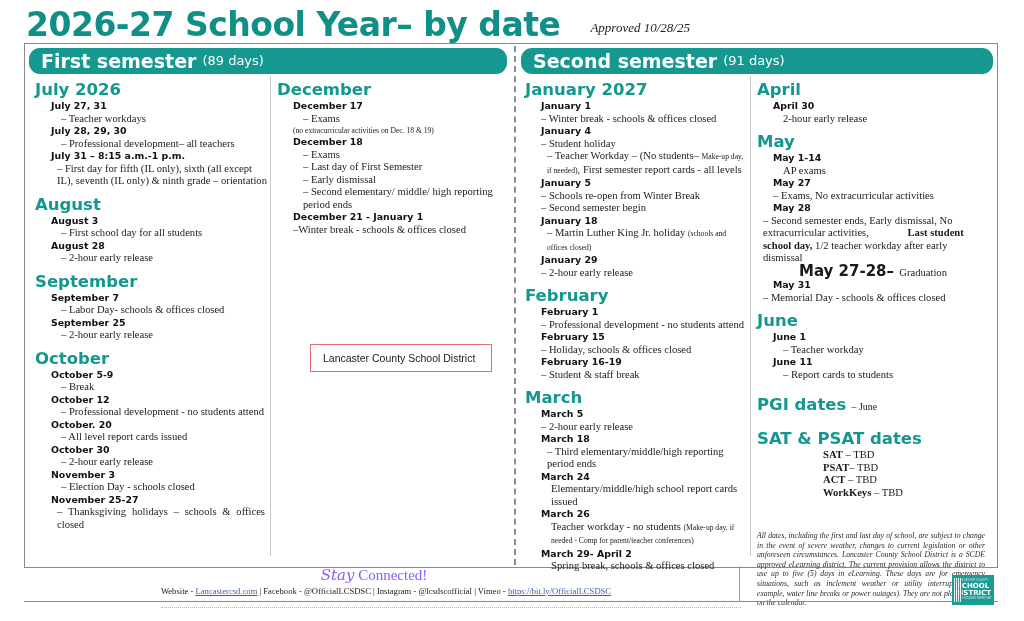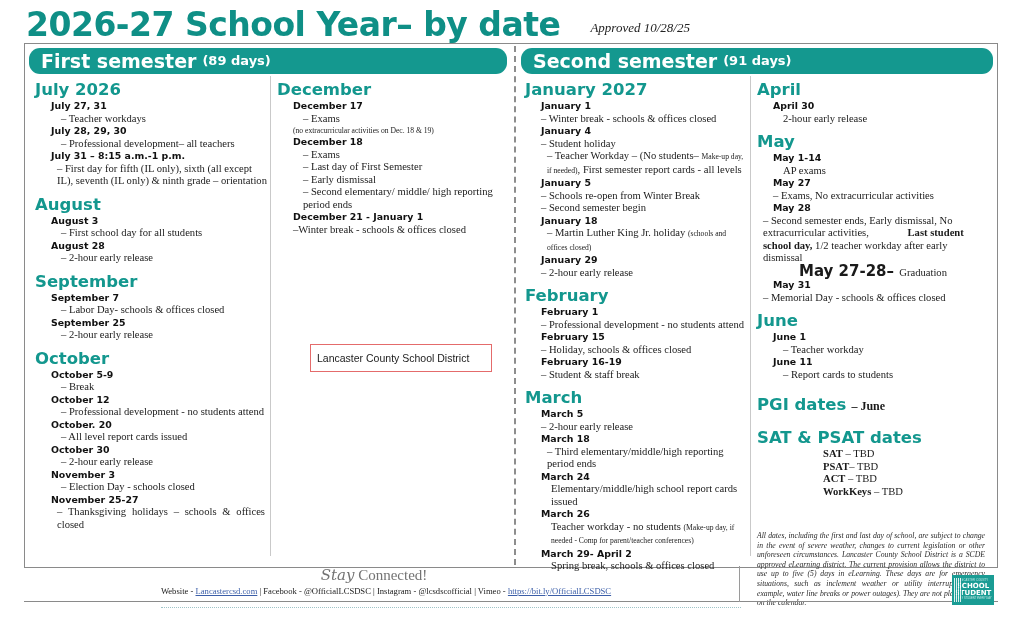--- a/index.html
+++ b/index.html
@@ -80,21 +80,21 @@
     border-radius: 11px;
   }
   .sem-name {
     font-family: "DejaVu Sans", sans-serif;
     font-weight: bold;
     font-size: 19px;
     line-height: 19px;
   }
   .sem-days {
     font-family: "DejaVu Sans", sans-serif;
-    font-weight: bold;
+    font-weight: normal;
     font-size: 13px;
     line-height: 13px;
     padding-bottom: 1px;
   }
 
   
   .col {
     position: absolute;
     top: 36px;
   }
@@ -143,21 +143,21 @@
   .tiny { font-size: 7.6px; }
   .b { font-weight: bold; margin-left: 36px; }
 
   
   .district-box {
     position: absolute;
     left: 285px; top: 300px;
     width: 182px; height: 28px;
     border: 1px solid #e46b6b;
     display: flex; align-items: center;
-    padding-left: 6px;
+    padding-left: 12px;
   }
   .district-box span {
     font-family: "Liberation Sans", sans-serif;
     font-size: 10.5px;
     color: #222;
   }
 
   
   .disclaimer {
     position: absolute;
@@ -183,21 +183,21 @@
     left: 24px; top: 566px;
     width: 974px; height: 36px;
     border-bottom: 1px solid #8a8a8a;
   }
   .stay {
     position: absolute;
     left: 0; top: 0; width: 700px;
     text-align: center;
     font-family: "Liberation Serif", serif;
     font-size: 15px;
-    color: #737373;
+    color: #8b5cf6;
   }
   .stay .script { font-style: italic; font-family: "DejaVu Serif", serif; }
   .sociallinks {
     position: absolute;
     left: 12px; top: 20px; width: 700px;
     text-align: center;
     font-family: "Liberation Serif", serif;
     font-size: 8.6px;
     color: #1a1a1a;
     white-space: nowrap;
@@ -390,21 +390,21 @@
       <div class="ent-desc wide">– Memorial Day - schools &amp; offices closed</div>
 
       <div class="month">June</div>
       <div class="ent-date">June 1</div>
       <div class="ent-desc">–   Teacher workday</div>
       <div class="ent-date">June 11</div>
       <div class="ent-desc">– Report cards to students</div>
 
       <div class="month" style="display:flex;align-items:baseline;gap:5px;margin-top:14px;">
         <span>PGI dates</span>
-        <span style="font-family:'Liberation Serif',serif;font-weight:bold;font-size:12px;color:#1a1a1a;">– June</span>
+        <span style="font-family:'Liberation Serif',serif;font-weight:normal;font-size:10px;color:#1a1a1a;">– June</span>
       </div>
 
       <div class="month" style="margin-top:12px;">SAT &amp; PSAT dates</div>
       <div style="padding-left:14px;">
         <div class="ent-desc nopad"><span class="b">SAT</span> <span>– TBD</span></div>
         <div class="ent-desc nopad"><span class="b">PSAT</span><span>– TBD</span></div>
         <div class="ent-desc nopad"><span class="b">ACT</span> <span>– TBD</span></div>
         <div class="ent-desc nopad"><span class="b">WorkKeys</span> <span>– TBD</span></div>
       </div>
     </div>
@@ -417,17 +417,17 @@
   <div class="footer">
     <div class="stay"><span class="script">Stay</span><span> Connected!</span></div>
     <div class="sociallinks"><span>Website - </span><span class="lnk">Lancastercsd.com</span><span>  |  Facebook - @OfficialLCSDSC  |  Instagram - @lcsdscofficial  |  Vimeo - </span><span class="lnk">https://bit.ly/OfficialLCSDSC</span></div>
     <div class="foot-vrule"></div>
   </div>
 
   <div class="logo">
     <div class="stripes"></div>
     <div class="lg-top">LANCASTER COUNTY</div>
     <div class="lg-main">SCHOOL</div>
-    <div class="lg-main">STUDENT</div>
+    <div class="lg-main">DISTRICT</div>
     <div class="lg-bot">EVERY STUDENT EVERY DAY</div>
   </div>
 
 </div>
 
 </body></html>

